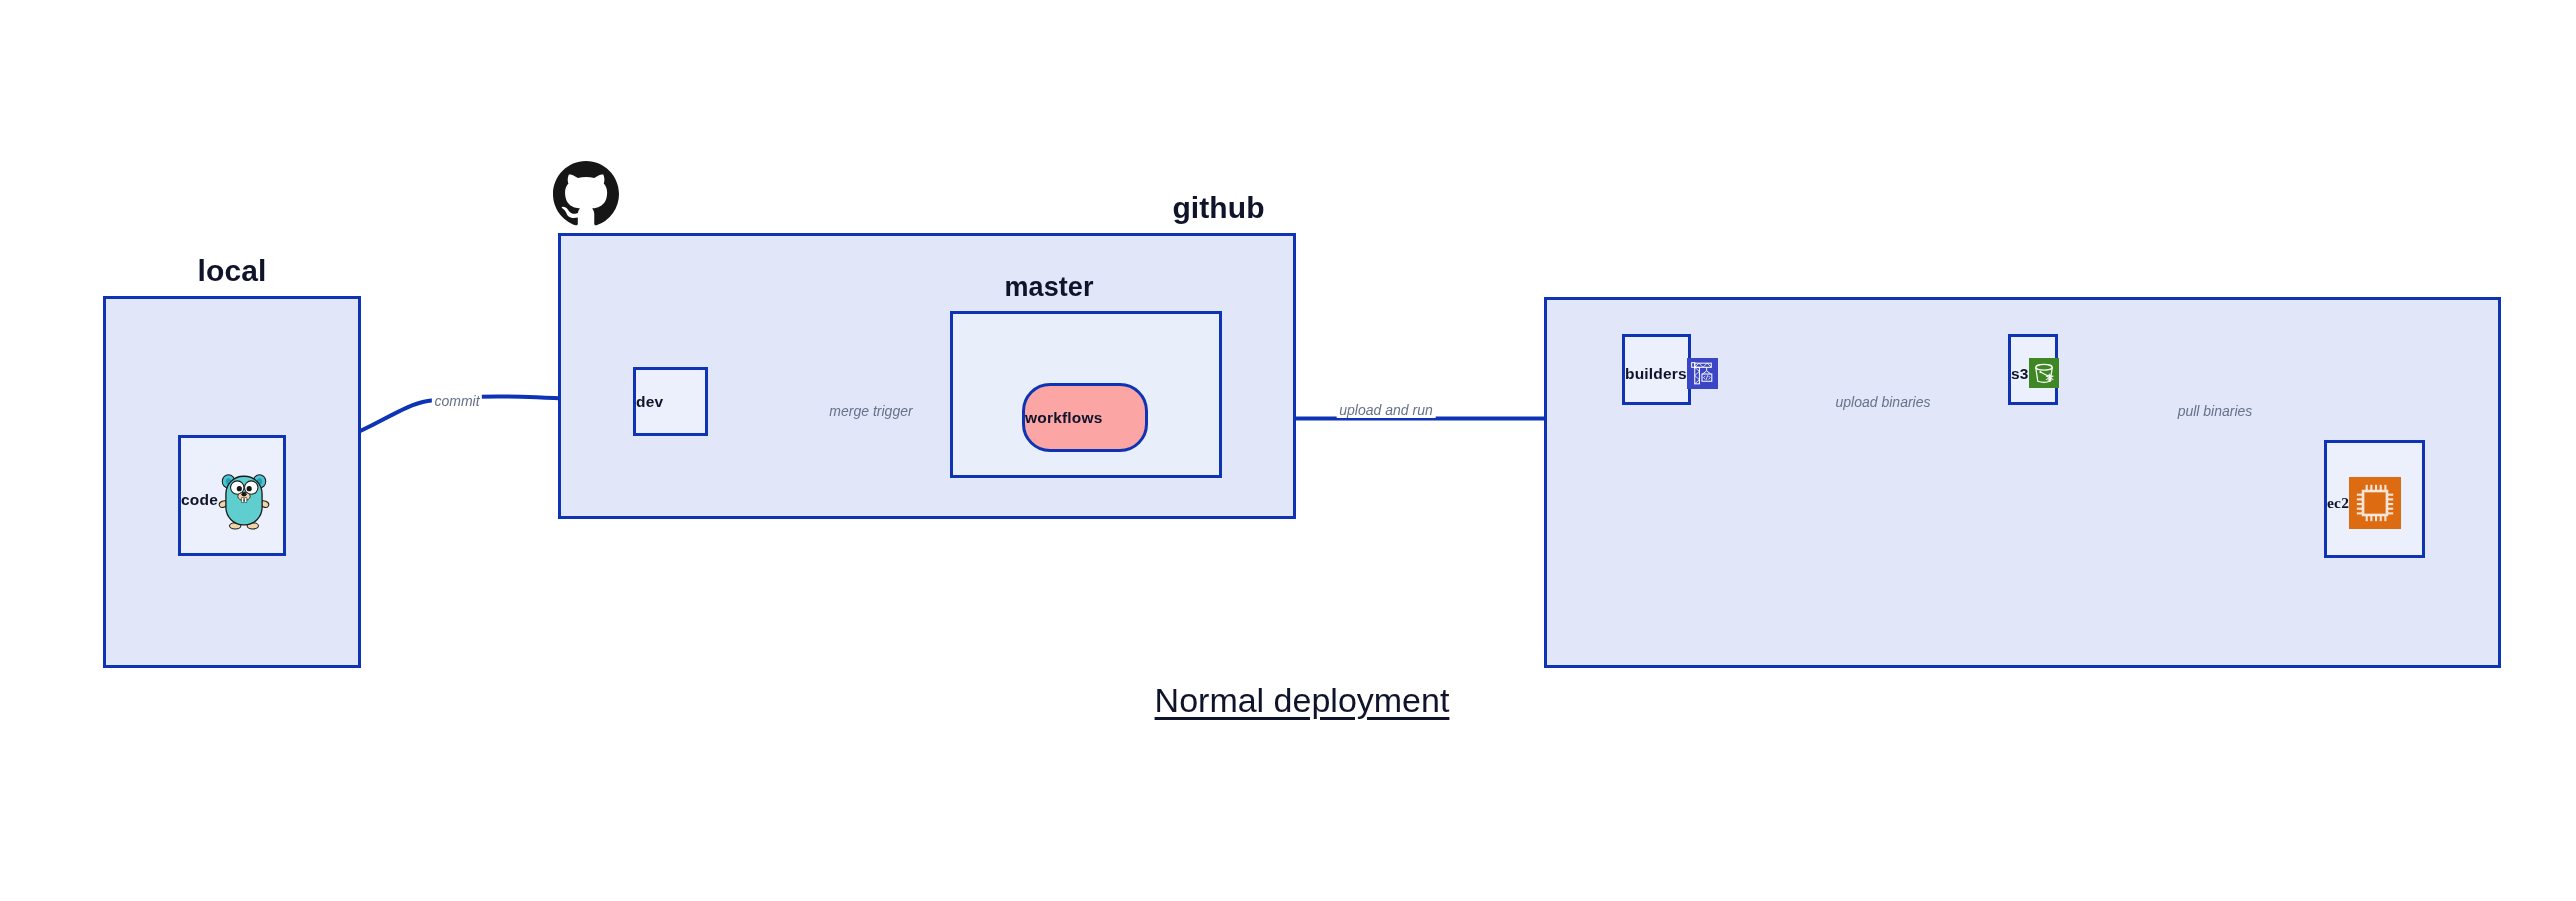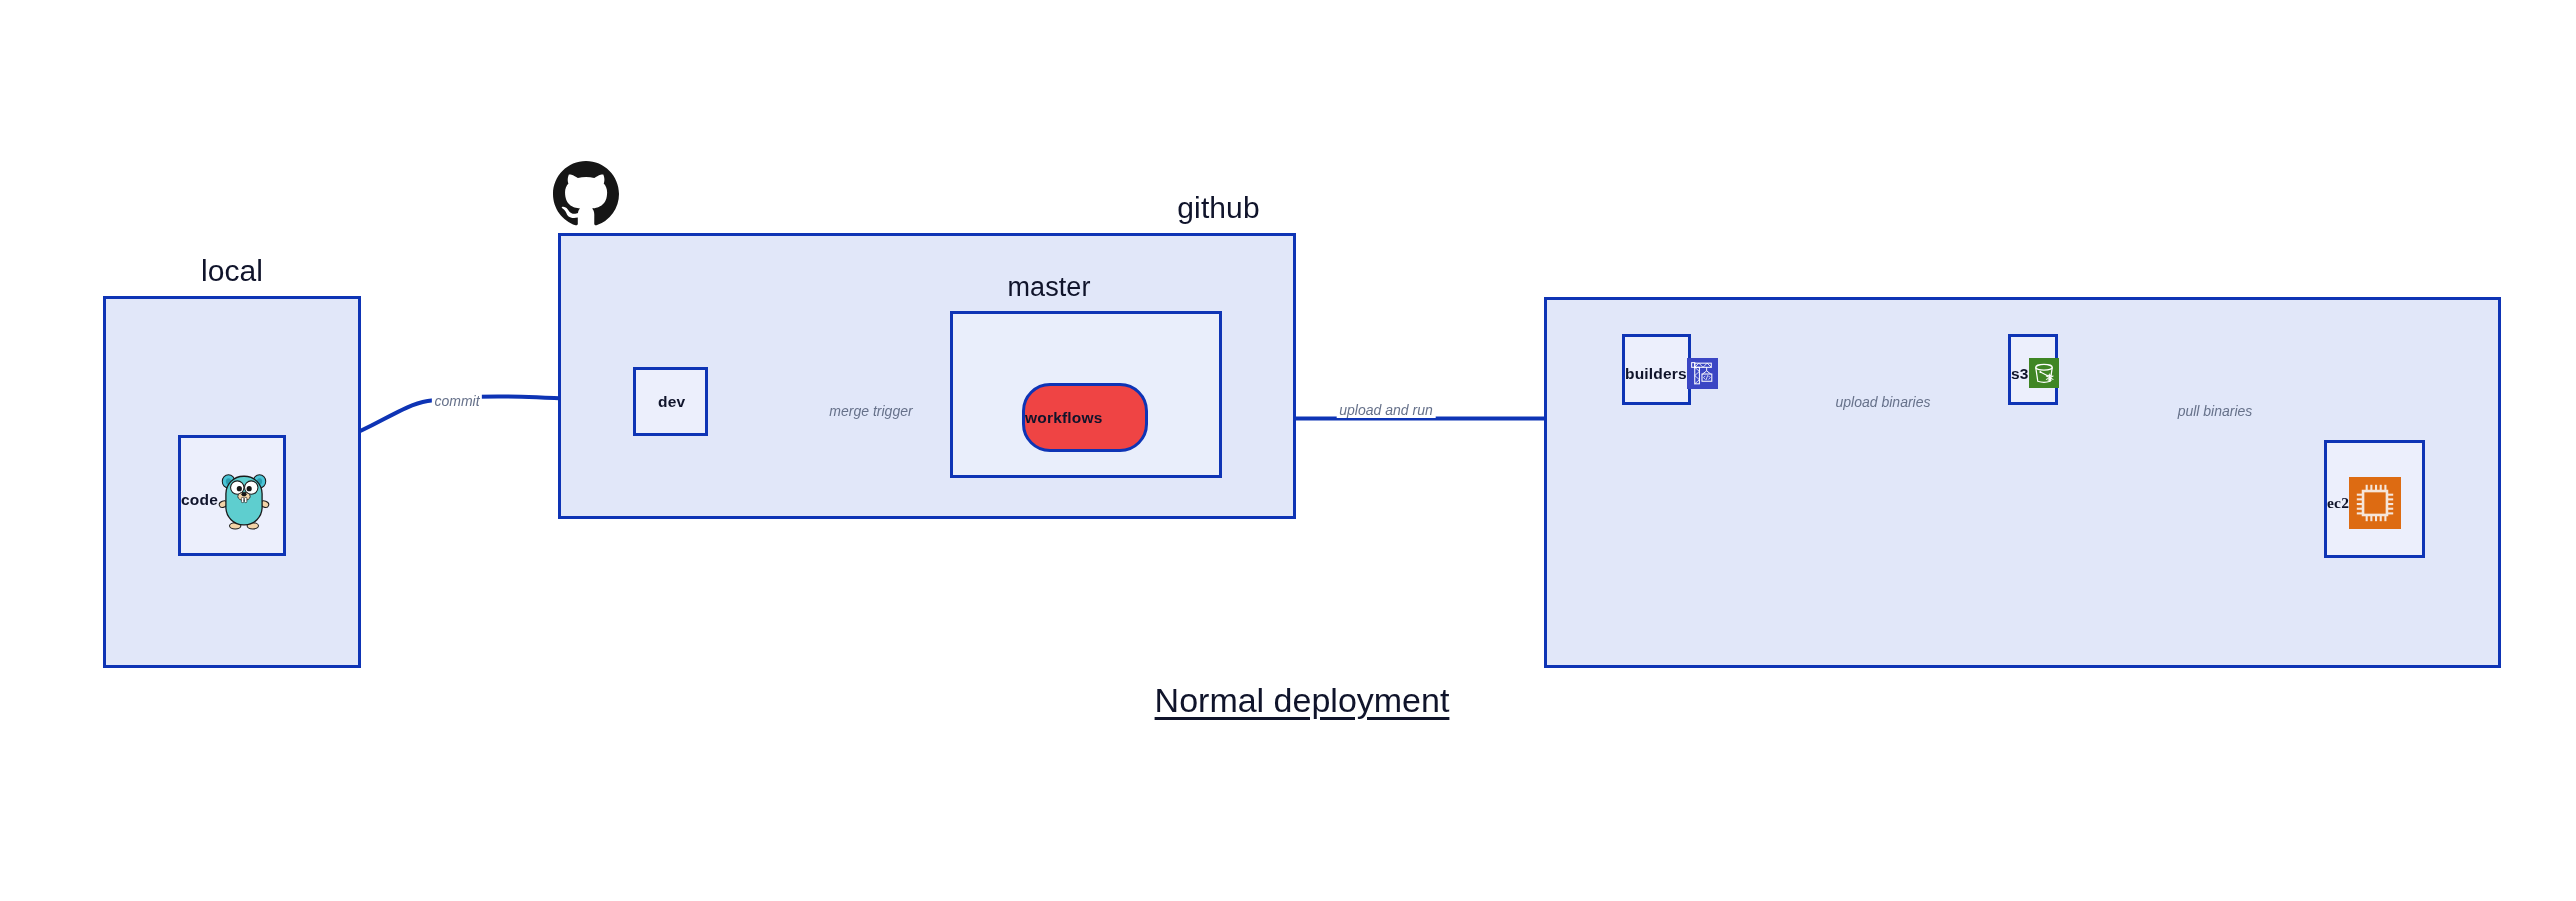--- a/index.html
+++ b/index.html
@@ -19,40 +19,40 @@
   
   .group {
     position: absolute;
     background: #e1e7f9;
     border: 3.6px solid #0e34b5;
   }
   .group-label {
     position: absolute;
     color: #10142b;
     font-size: 30px;
-    font-weight: 400;
+    font-weight: 700;
     letter-spacing: 0.1px;
     white-space: nowrap;
     text-align: center;
   }
   .subgroup {
     position: absolute;
     background: #e9eefb;
     border: 3.1px solid #0e34b5;
   }
 
   
   .node {
     position: absolute;
     background: #eceffc;
     border: 3.1px solid #0e34b5;
     display: flex;
     align-items: center;
   }
-  .node.white { background: #ef4444; border-radius: 28px; }
+  .node.white { background: #fca5a5; border-radius: 28px; }
   .node-label {
     color: #10142b;
     font-size: 15.5px;
     font-weight: 700;
     letter-spacing: 0.2px;
     white-space: nowrap;
   }
   .node-label.pad { margin-top: 8.2px; }
   .node-label.center {
     margin: auto 0;
@@ -174,21 +174,21 @@
       </svg>
     </span>
   </div>
 
   <div class="group-label" style="left:1141px; top:191px; width:155px;">github</div>
   <div class="group" style="left:558px; top:233px; width:738px; height:286px;"></div>
 
   <div class="group-label" style="left:951px; top:272px; width:196px; font-size:27px;text-align:center;">master</div>
   <div class="subgroup" style="left:950px; top:311px; width:272px; height:167px;"></div>
 
-  <div class="node" style="left:633px; top:367px; width:75px; height:69px;padding-left:22px;">
+  <div class="node" style="left:633px; top:367px; width:75px; height:69px;">
     <span class="node-label center">dev</span>
   </div>
 
   <div class="node white" style="left:1022px; top:383px; width:126px; height:69px;">
     <span class="node-label center">workflows</span>
   </div>
 
   <div class="group" style="left:1544px; top:297px; width:957px; height:371px;"></div>
 
   <div class="node" style="left:1622px; top:334px; width:69px; height:71px;">

